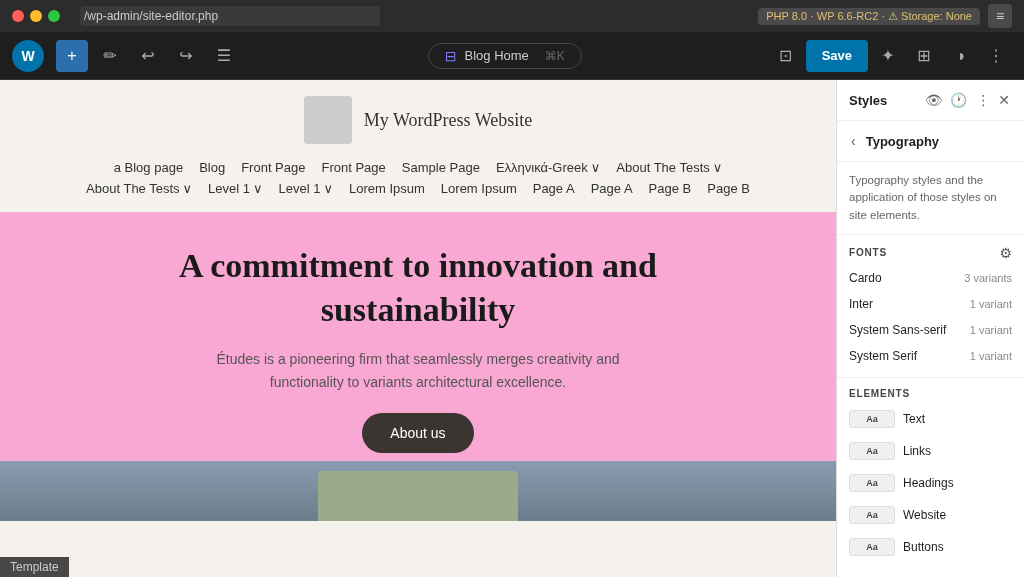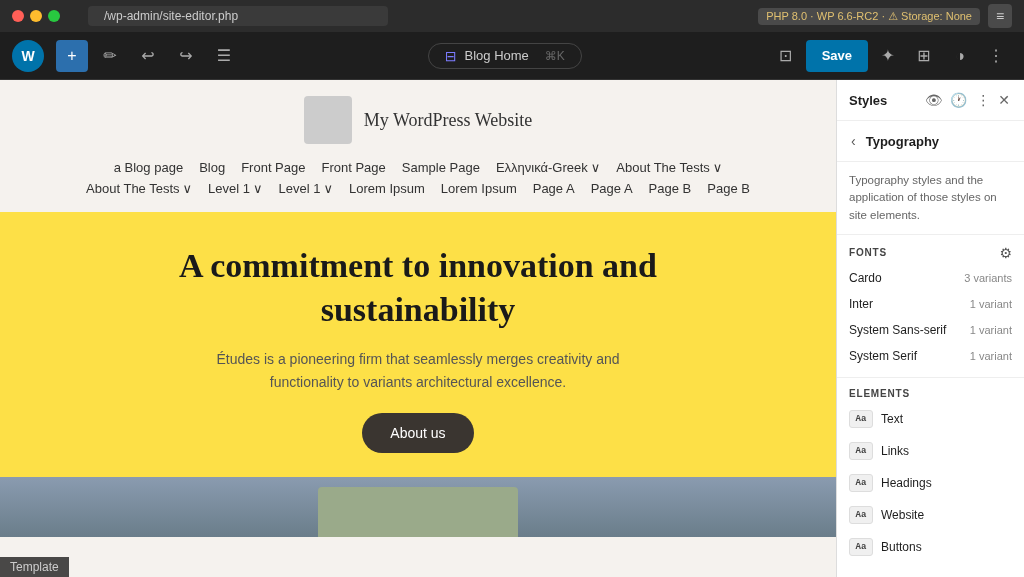--- a/index.html
+++ b/index.html
@@ -15,26 +15,26 @@
       gap: 8px;
     }
     .traffic-lights { display: flex; gap: 6px; align-items: center; }
     .traffic-light { width: 12px; height: 12px; border-radius: 50%; }
     .tl-red { background: #ff5f57; }
     .tl-yellow { background: #febc2e; }
     .tl-green { background: #28c840; }
     .url-bar {
       background: #3a3a3a;
       border-radius: 4px;
-      padding: 3px 16px;
+      padding: 3px 4px;
       color: #ccc;
       font-size: 12px;
       flex: 1;
       max-width: 300px;
-      margin-left: 20px;
+      margin-left: 12px;
     }
     .php-badge {
       background: #4a4a4a;
       color: #e0c070;
       font-size: 11px;
       padding: 2px 8px;
       border-radius: 4px;
       margin-left: auto;
       display: flex;
       align-items: center;
@@ -200,22 +200,22 @@
       align-items: center;
       flex-wrap: wrap;
       justify-content: center;
       font-size: 13px;
       color: #333;
     }
 
     
     .hero {
       text-align: center;
-      padding: 32px 80px 24px;
-      background: #fde047;
+      padding: 32px 80px 8px;
+      background: #f9a8d4;
     }
     .hero-title {
       font-size: 34px;
       font-weight: 700;
       color: #1a1a1a;
       line-height: 1.3;
       margin-bottom: 16px;
       font-family: Georgia, serif;
     }
     .hero-subtitle {
@@ -367,33 +367,32 @@
     .element-item {
       display: flex;
       align-items: center;
       gap: 8px;
       padding: 7px 12px;
       font-size: 12px;
       color: #1e1e1e;
       cursor: pointer;
     }
     .element-icon {
-      width: 24px;
+      width: 46px;
       height: 18px;
       background: #f0f0f0;
       border: 1px solid #ddd;
       border-radius: 3px;
       display: flex;
       align-items: center;
       justify-content: center;
       font-size: 9px;
       font-weight: 600;
       color: #444;
       flex-shrink: 0;
-      font-family: Liberation Mono, monospace;
     }
     .element-label { font-size: 12px; color: #1e1e1e; }
   </style>
 </head>
 <body>
 
 <div class="title-bar">
   <div class="traffic-lights">
     <div class="traffic-light tl-red"></div>
     <div class="traffic-light tl-yellow"></div>

